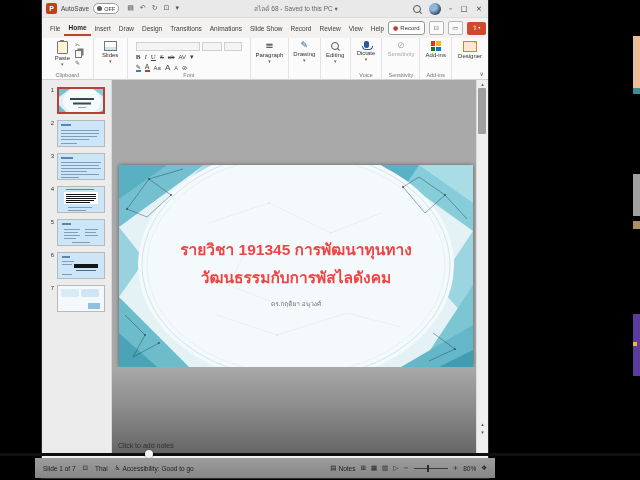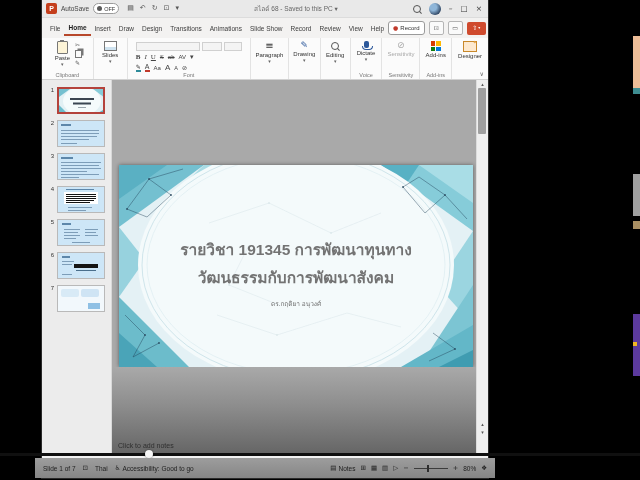--- a/index.html
+++ b/index.html
@@ -90,21 +90,21 @@
 
   .main-area{flex:1;position:relative;background:#a9a9a9;}
   .notes-fade{position:absolute;left:0;right:0;top:287px;height:86px;
               background:linear-gradient(#a9a9a9,#8d8d8d 45%,#666);}
   .notes-hint{position:absolute;left:6px;bottom:4px;font-size:7px;color:#2f2f2f;}
 
   
   .slide{position:absolute;left:7px;top:85px;width:354px;height:202px;background:#fff;
          box-shadow:0 0 4px rgba(0,0,0,.45);}
   .slide svg{position:absolute;left:0;top:0;}
-  .slide-title{position:absolute;left:0;right:0;text-align:center;color:#737373;font-weight:bold;
+  .slide-title{position:absolute;left:0;right:0;text-align:center;color:#ef4444;font-weight:bold;
                font-size:15.5px;white-space:nowrap;}
   .slide-sub{position:absolute;left:0;right:0;text-align:center;color:#6f6f6f;font-size:6.5px;}
 
   
   .vscroll{position:absolute;right:0;top:0;bottom:0;width:11px;background:#efefef;border-left:1px solid #dcdcdc;}
   .vscroll .thumbbar{position:absolute;left:1px;top:8px;width:8px;height:46px;background:#9f9f9f;border-radius:1px;}
   .sb-ico{position:absolute;left:0;width:11px;text-align:center;font-size:5px;color:#555;}
 
   
   .splitter{position:absolute;left:0;top:453px;width:640px;height:3px;background:#101010;}
@@ -434,21 +434,21 @@
             <polyline points="130,80 110,120 160,140"></polyline>
           </g>
           <g fill="#c2d5db" opacity="0.6">
             <circle cx="150" cy="38" r="0.8"></circle>
               <circle cx="212" cy="68" r="0.8"></circle>
             <circle cx="158" cy="170" r="0.8"></circle>
               <circle cx="110" cy="120" r="0.8"></circle>
           </g>
         </svg>
         <div class="slide-title" style="top:72px">รายวิชา 191345 การพัฒนาทุนทาง</div>
-        <div class="slide-title" style="top:100px">วัฒนธรรมกับการพัฒนาสังคม</div>
+        <div class="slide-title" style="top:100px">วัฒนธรรมกับการพัสไลดังคม</div>
         <div class="slide-sub" style="top:134px">ดร.กฤติยา อนุวงศ์</div>
       </div>
 
       <div class="notes-fade">
         <div class="notes-hint">Click to add notes</div>
       </div>
 
       <div class="vscroll">
         <span class="sb-ico ico" style="top:2px">▴</span>
         <div class="thumbbar"></div>

